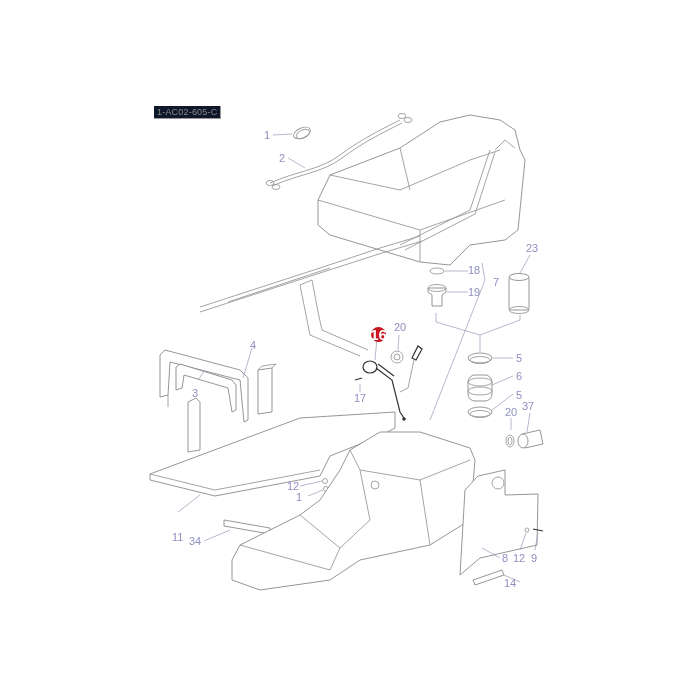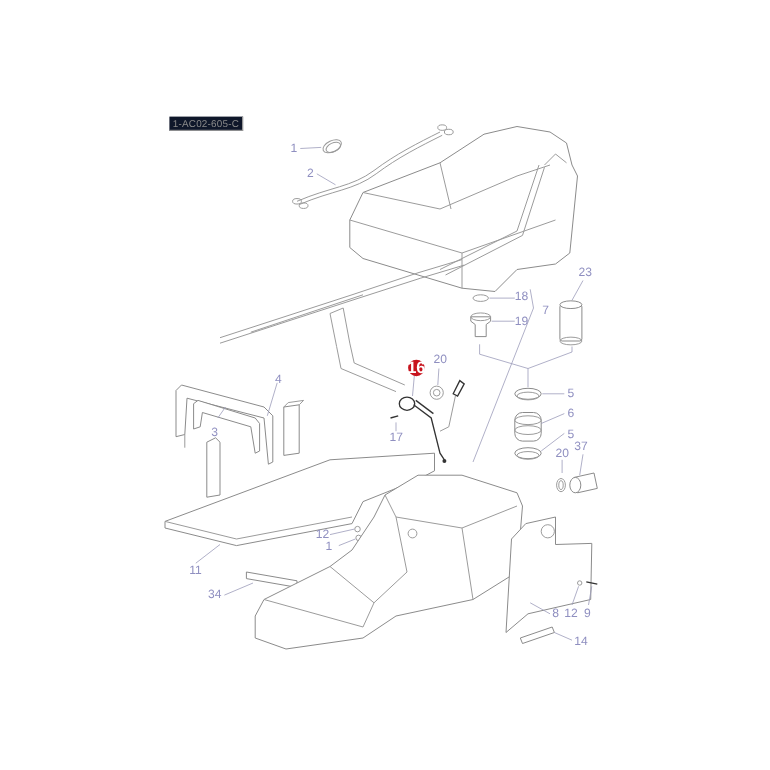--- a/index.html
+++ b/index.html
@@ -187,24 +187,24 @@
   <span class="lbl" style="left:279px;top:153px">2</span>
   <span class="lbl" style="left:192px;top:388px">3</span>
   <span class="lbl" style="left:250px;top:340px">4</span>
   <span class="lbl" style="left:516px;top:353px">5</span>
   <span class="lbl" style="left:516px;top:390px">5</span>
   <span class="lbl" style="left:516px;top:371px">6</span>
   <span class="lbl" style="left:493px;top:277px">7</span>
   <span class="lbl" style="left:502px;top:553px">8</span>
   <span class="lbl" style="left:531px;top:553px">9</span>
   <span class="lbl" style="left:513px;top:553px">12</span>
-  <span class="lbl" style="left:172px;top:514px">11</span>
+  <span class="lbl" style="left:172px;top:532px">11</span>
   <span class="lbl" style="left:287px;top:481px">12</span>
   <span class="lbl" style="left:296px;top:492px">1</span>
-  <span class="lbl" style="left:522px;top:578px">14</span>
+  <span class="lbl" style="left:504px;top:578px">14</span>
   <span class="lbl" style="left:394px;top:322px">20</span>
   <span class="hot" style="left:371px;top:327px">16</span>
   <span class="lbl" style="left:354px;top:393px">17</span>
   <span class="lbl" style="left:468px;top:265px">18</span>
   <span class="lbl" style="left:468px;top:287px">19</span>
   <span class="lbl" style="left:505px;top:407px">20</span>
   <span class="lbl" style="left:522px;top:401px">37</span>
   <span class="lbl" style="left:189px;top:536px">34</span>
   <span class="lbl" style="left:526px;top:243px">23</span>
 </div>

